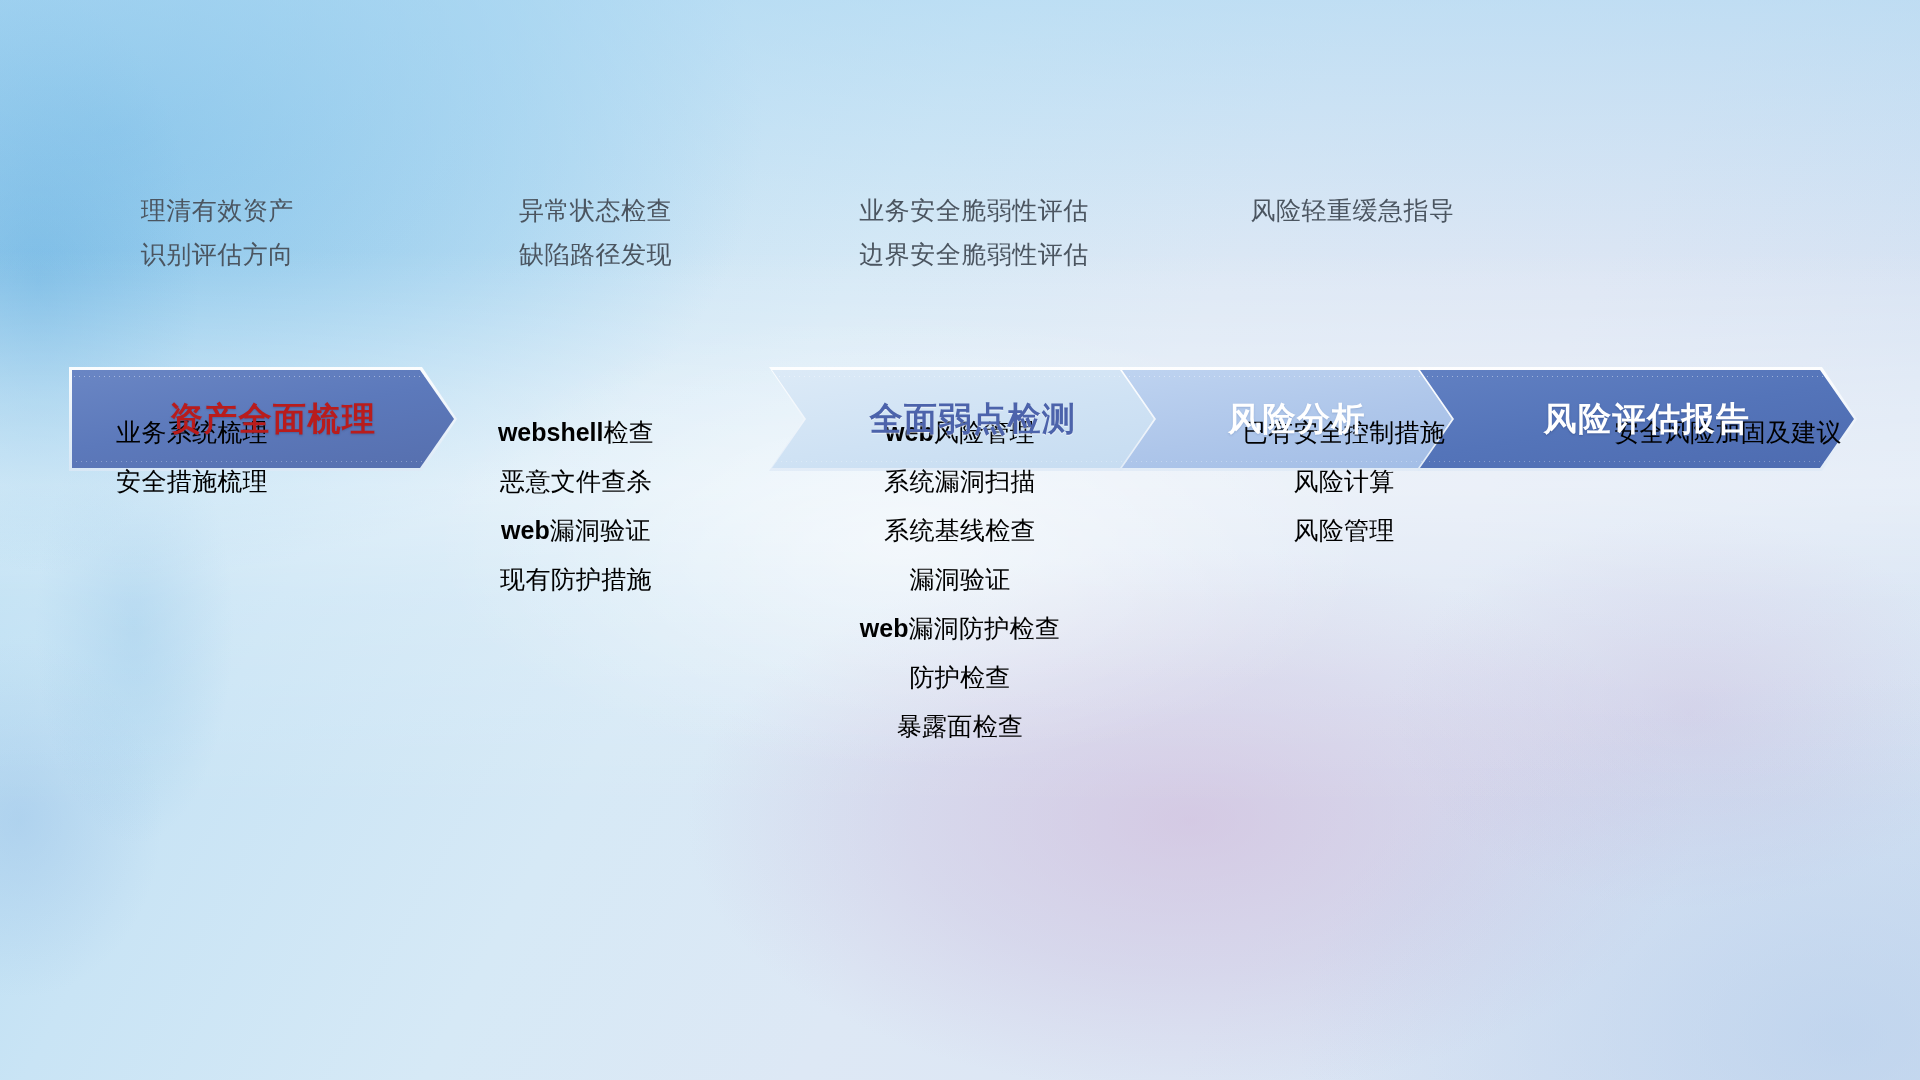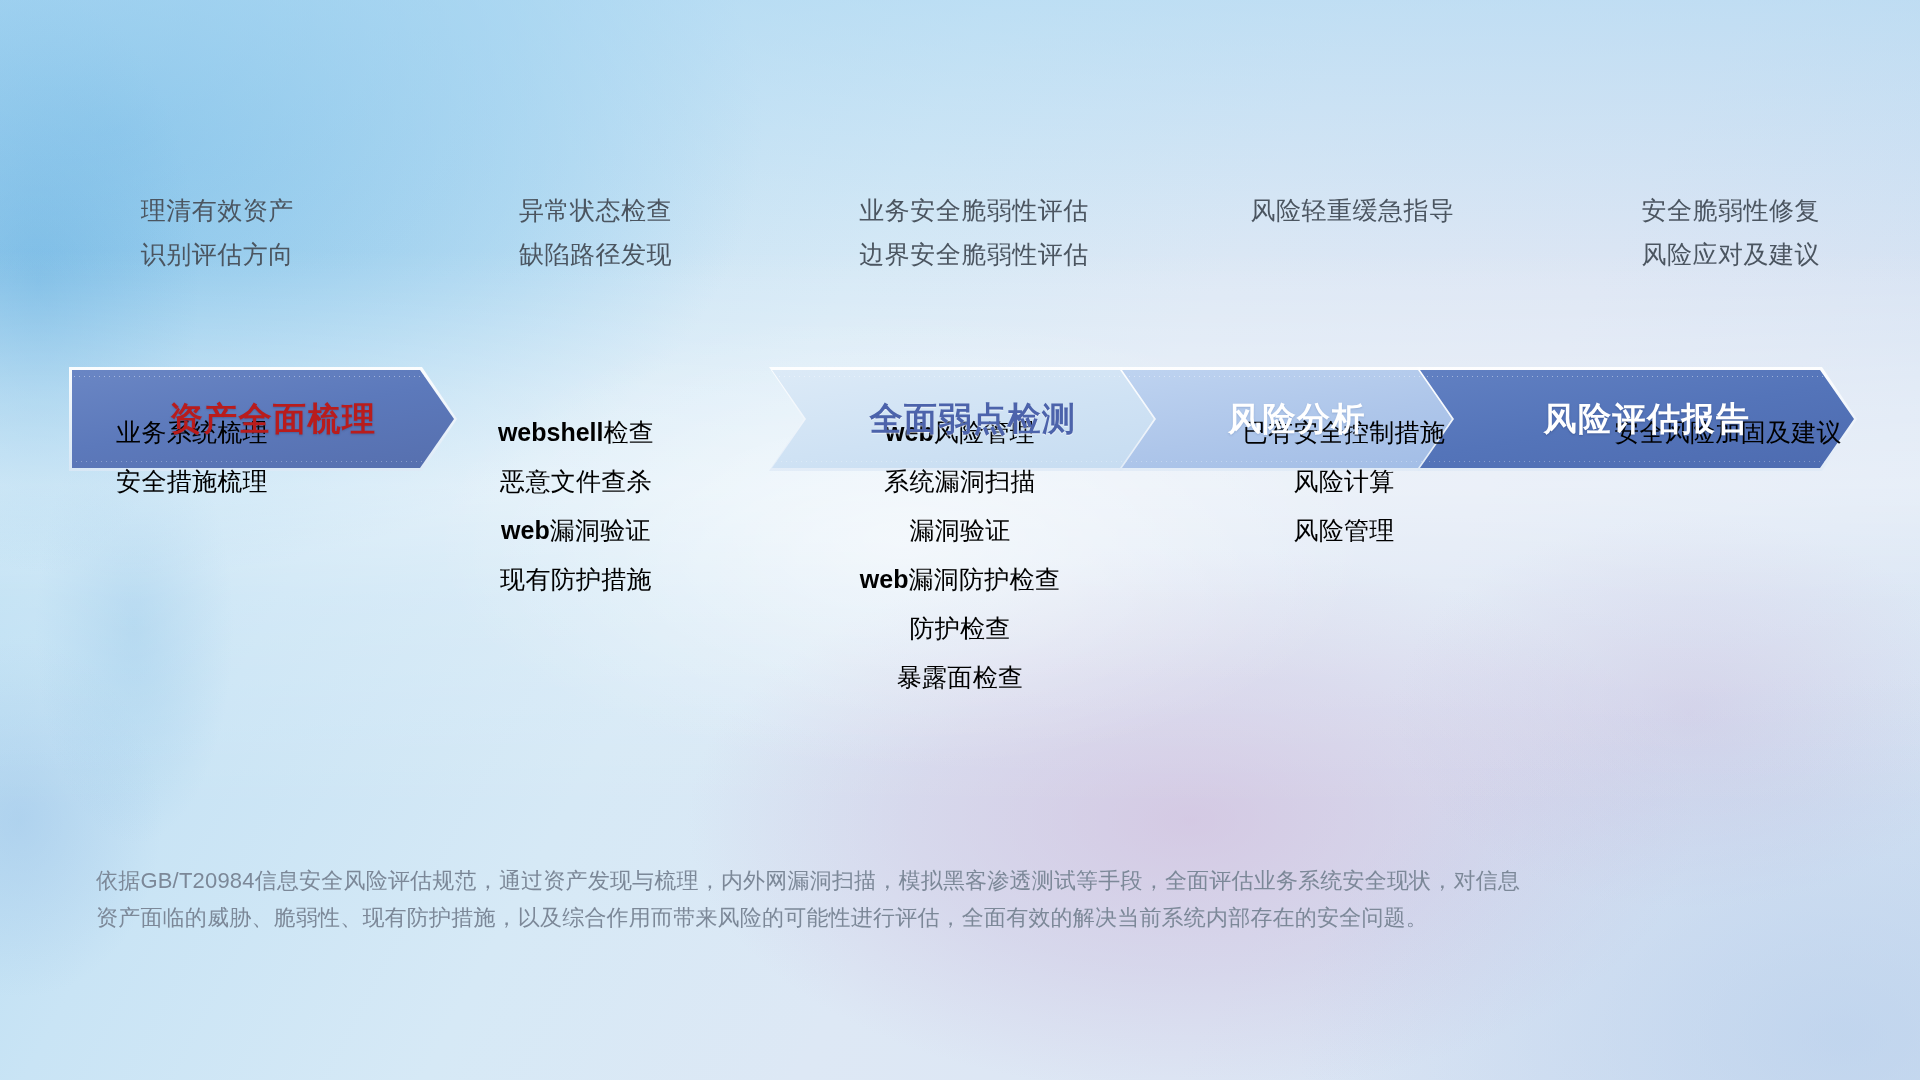--- a/index.html
+++ b/index.html
@@ -224,24 +224,20 @@
       <div class="top-line">异常状态检查</div>
       <div class="top-line">缺陷路径发现</div>
     </div>
     <div class="col">
       <div class="top-line">业务安全脆弱性评估</div>
       <div class="top-line">边界安全脆弱性评估</div>
     </div>
     <div class="col">
       <div class="top-line">风险轻重缓急指导</div>
     </div>
-    <div class="col">
-      <div class="top-line">安全脆弱性修复</div>
-      <div class="top-line">风险应对及建议</div>
-    </div>
   </div>
 
   <div id="chev-band">
 
     <div class="chev first s1" style="left:0px;   width:382px;">
       <div class="outline"></div>
       <div class="shape"></div>
       <div class="dots"></div>
       <span class="label">资产全面梳理</span>
     </div>
@@ -277,33 +273,30 @@
       </div>
     <div class="col" id="acts-2">
         <div class="bot-line"><b>webshell</b><span>检查</span></div>
         <div class="bot-line"><span>恶意文件查杀</span></div>
         <div class="bot-line"><b>web</b><span>漏洞验证</span></div>
         <div class="bot-line"><span>现有防护措施</span></div>
       </div>
     <div class="col" id="acts-3">
         <div class="bot-line"><b>web</b><span>风险管理</span></div>
         <div class="bot-line"><span>系统漏洞扫描</span></div>
+        <div class="bot-line"><span>系统基线检查</span></div>
         <div class="bot-line"><span>漏洞验证</span></div>
         <div class="bot-line"><b>web</b><span>漏洞防护检查</span></div>
         <div class="bot-line"><span>防护检查</span></div>
         <div class="bot-line"><span>暴露面检查</span></div>
       </div>
     <div class="col" id="acts-4">
         <div class="bot-line"><span>已有安全控制措施</span></div>
         <div class="bot-line"><span>风险计算</span></div>
         <div class="bot-line"><span>风险管理</span></div>
       </div>
     <div class="col" id="acts-5">
         <div class="bot-line"><span>安全风险加固及建议</span></div>
       </div>
   </div>
 
-  <div id="footer">
-    <div class="foot-line">依据GB/T20984信息安全风险评估规范，通过资产发现与梳理，内外网漏洞扫描，模拟黑客渗透测试等手段，全面评估业务系统安全现状，对信息</div>
-    <div class="foot-line">资产面临的威胁、脆弱性、现有防护措施，以及综合作用而带来风险的可能性进行评估，全面有效的解决当前系统内部存在的安全问题。</div>
-  </div>
 
 </div>
 
 </body></html>

